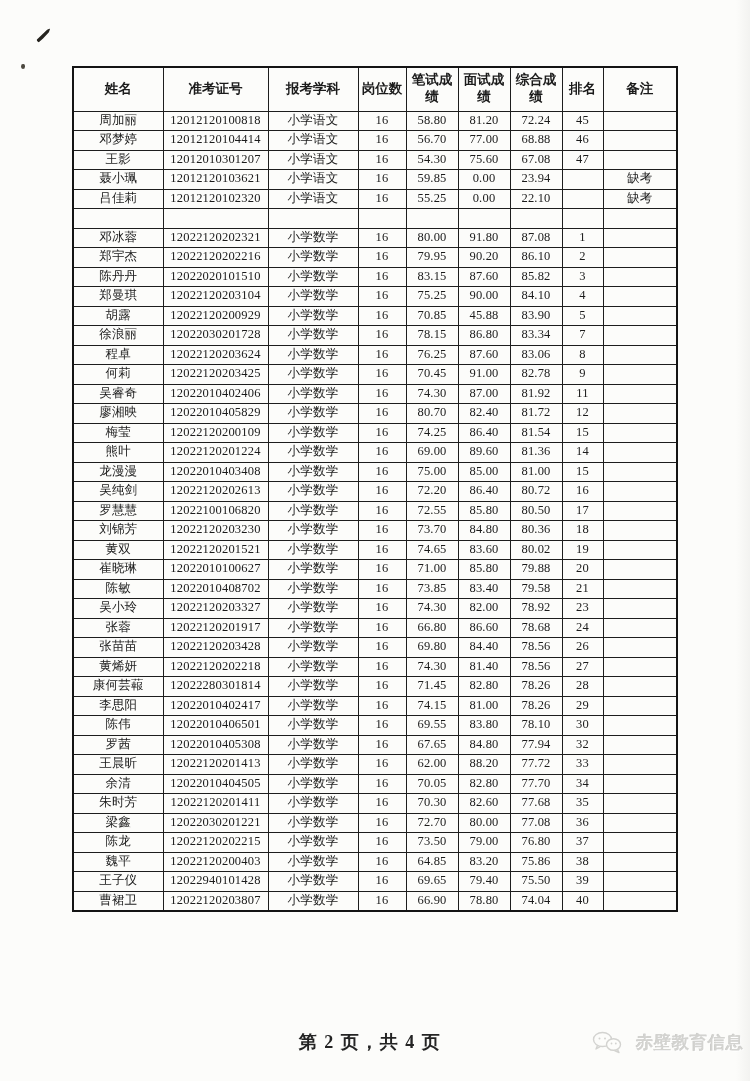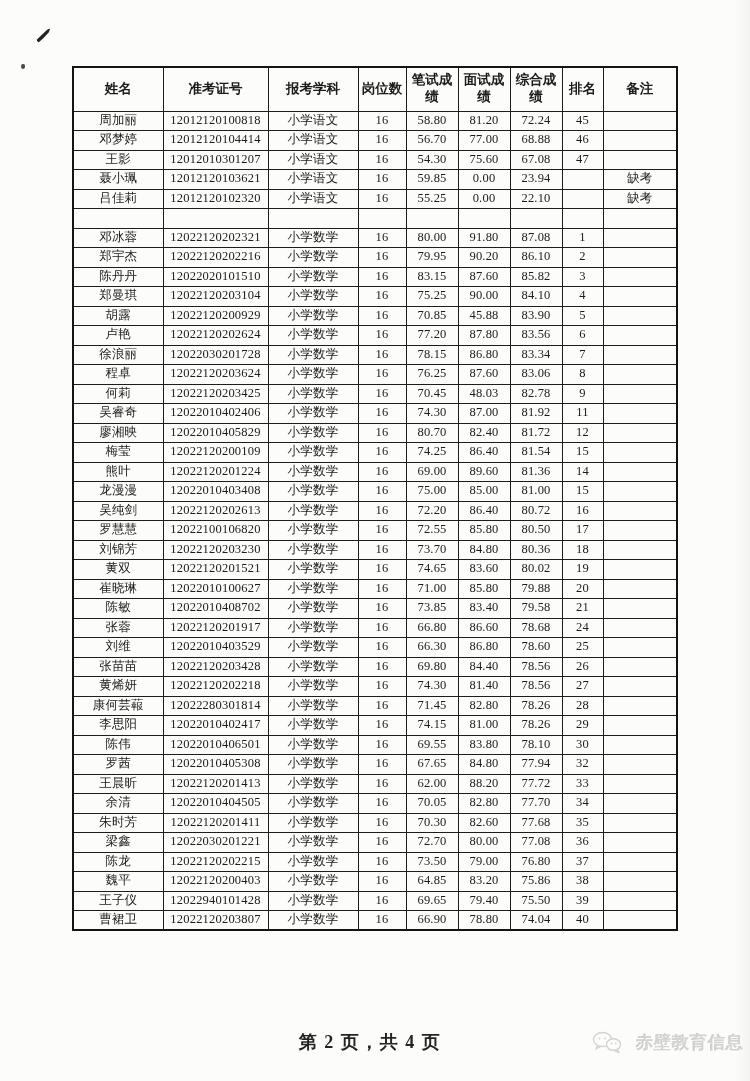--- a/index.html
+++ b/index.html
@@ -208,31 +208,20 @@
           <td>12022120200929</td>
           <td>小学数学</td>
           <td>16</td>
           <td>70.85</td>
           <td>45.88</td>
           <td>83.90</td>
           <td>5</td>
           <td></td>
         </tr>
         <tr>
-          <td>卢艳</td>
-          <td>12022120202624</td>
-          <td>小学数学</td>
-          <td>16</td>
-          <td>77.20</td>
-          <td>87.80</td>
-          <td>83.56</td>
-          <td>6</td>
-          <td></td>
-        </tr>
-        <tr>
           <td>徐浪丽</td>
           <td>12022030201728</td>
           <td>小学数学</td>
           <td>16</td>
           <td>78.15</td>
           <td>86.80</td>
           <td>83.34</td>
           <td>7</td>
           <td></td>
         </tr>
@@ -246,21 +235,21 @@
           <td>83.06</td>
           <td>8</td>
           <td></td>
         </tr>
         <tr>
           <td>何莉</td>
           <td>12022120203425</td>
           <td>小学数学</td>
           <td>16</td>
           <td>70.45</td>
-          <td>48.03</td>
+          <td>91.00</td>
           <td>82.78</td>
           <td>9</td>
           <td></td>
         </tr>
         <tr>
           <td>吴睿奇</td>
           <td>12022010402406</td>
           <td>小学数学</td>
           <td>16</td>
           <td>74.30</td>
@@ -373,39 +362,39 @@
           <td>12022010408702</td>
           <td>小学数学</td>
           <td>16</td>
           <td>73.85</td>
           <td>83.40</td>
           <td>79.58</td>
           <td>21</td>
           <td></td>
         </tr>
         <tr>
+          <td>吴小玲</td>
+          <td>12022120203327</td>
+          <td>小学数学</td>
+          <td>16</td>
+          <td>74.30</td>
+          <td>82.00</td>
+          <td>78.92</td>
+          <td>23</td>
+          <td></td>
+        </tr>
+        <tr>
           <td>张蓉</td>
           <td>12022120201917</td>
           <td>小学数学</td>
           <td>16</td>
           <td>66.80</td>
           <td>86.60</td>
           <td>78.68</td>
           <td>24</td>
-          <td></td>
-        </tr>
-        <tr>
-          <td>刘维</td>
-          <td>12022010403529</td>
-          <td>小学数学</td>
-          <td>16</td>
-          <td>66.30</td>
-          <td>86.80</td>
-          <td>78.60</td>
-          <td>25</td>
           <td></td>
         </tr>
         <tr>
           <td>张苗苗</td>
           <td>12022120203428</td>
           <td>小学数学</td>
           <td>16</td>
           <td>69.80</td>
           <td>84.40</td>
           <td>78.56</td>

